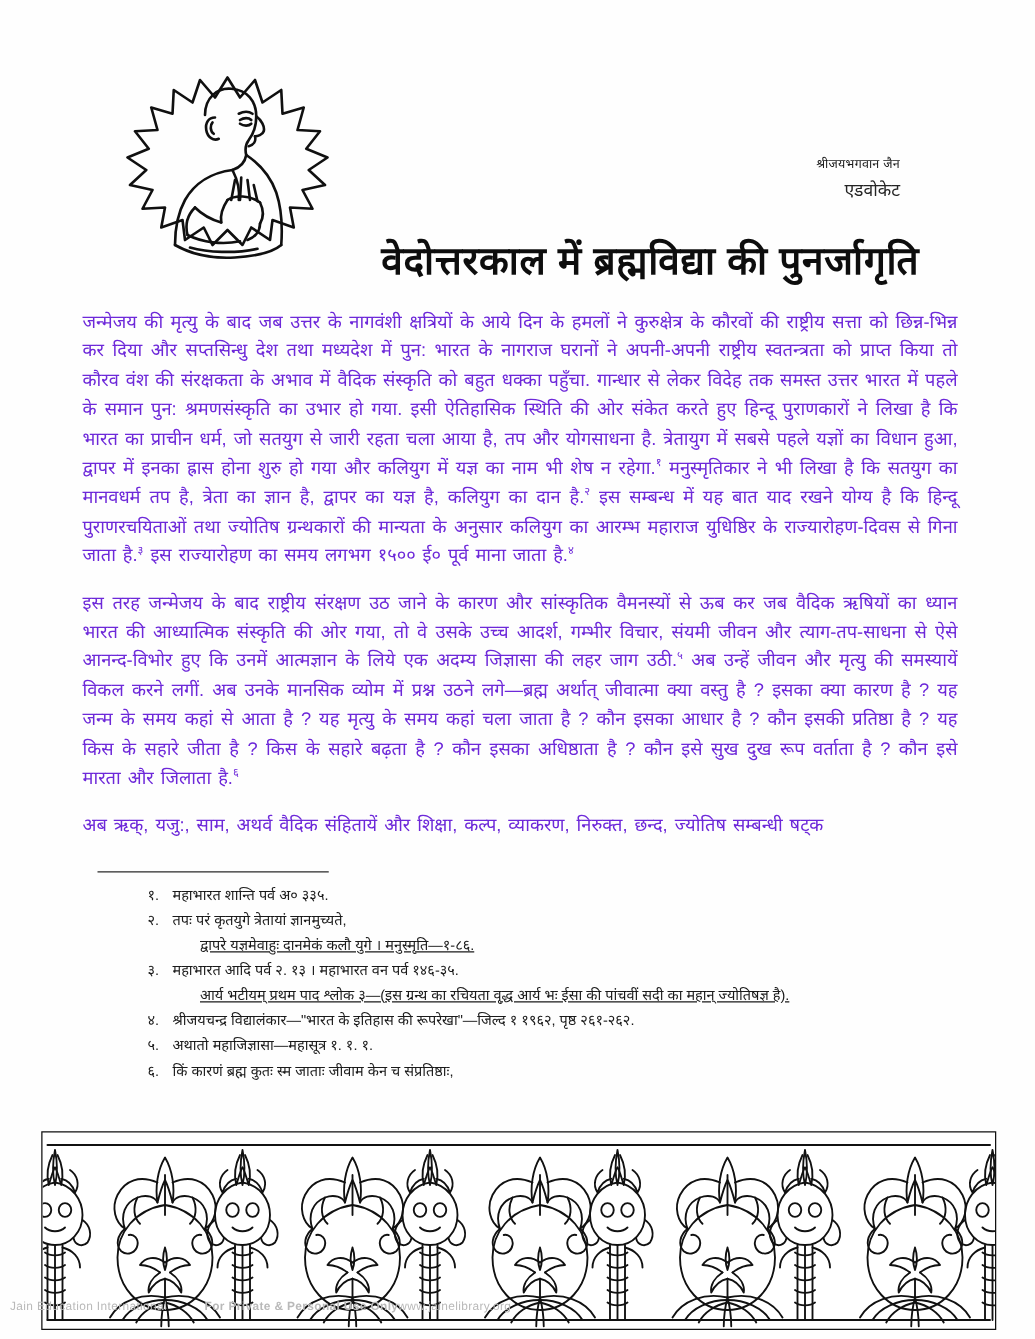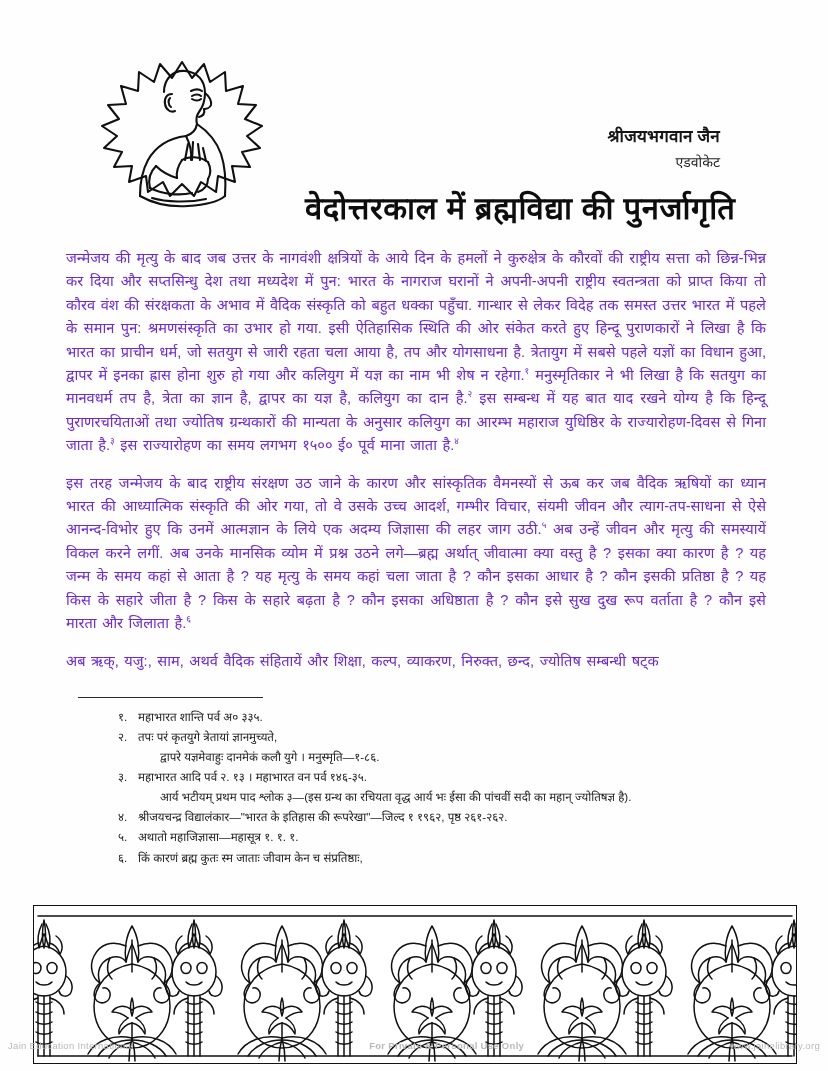--- a/index.html
+++ b/index.html
@@ -33,22 +33,22 @@
   .emblem svg{display:block;width:180px;height:180px;}
 
   .byline{
     position:absolute;
     right:108px;top:125px;
     text-align:right;
     line-height:1.45;
   }
   .byline .author{
     font-family:"Liberation Sans", sans-serif;
-    font-size:17px;
-    font-weight:700;
+    font-size:10px;
+    font-weight:400;
     letter-spacing:.2px;
     color:#161616;
     white-space:nowrap;
   }
   .byline .role{
     font-family:Liberation Sans, sans-serif;
     font-size:14px;
     font-weight:400;
     color:#242424;
     margin-top:2px;
@@ -97,40 +97,40 @@
     left:118px;top:707px;
     width:640px;
     font-family:"Liberation Sans", sans-serif;
     font-size:11.6px;
     line-height:19.4px;
     color:#1a1a1a;
   }
   .fn{display:flex;margin-bottom:1px;}
   .fn-num{width:20px;flex:0 0 20px;}
   .fn-text{flex:1;}
-  .fn-text .cont{display:block;padding-left:22px;}
+  .fn-text .cont{display:block;padding-left:22px;text-decoration:underline;}
 
   
   .ornament{
     position:absolute;
     left:33px;top:905px;
     width:762px;height:157px;
     border:1.6px solid #111;
     background:#fff;
     overflow:hidden;
   }
   .ornament svg{display:block;width:100%;height:100%;}
 
   
   .watermark{
     position:absolute;
     left:0;top:1040px;
     width:828px;
     display:flex;
-    justify-content:space-between;
+    justify-content:flex-start;
     padding:0 8px;
     box-sizing:border-box;
     font-family:"Liberation Sans", sans-serif;
     font-size:9.5px;
     color:#b9b9b9;
     letter-spacing:.3px;
     pointer-events:none;
   }
   .watermark span{white-space:nowrap;}
   .wm-mid{margin-left:30px;font-weight:bold;}

